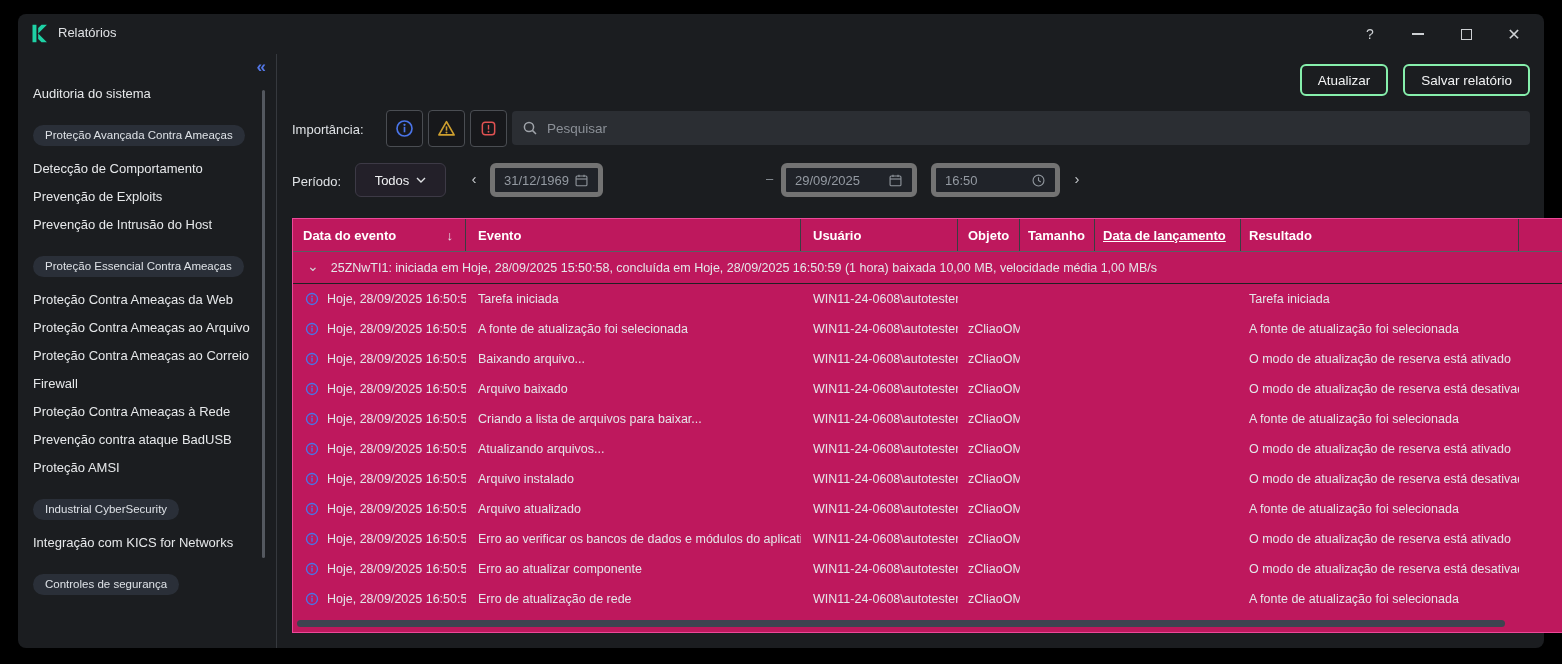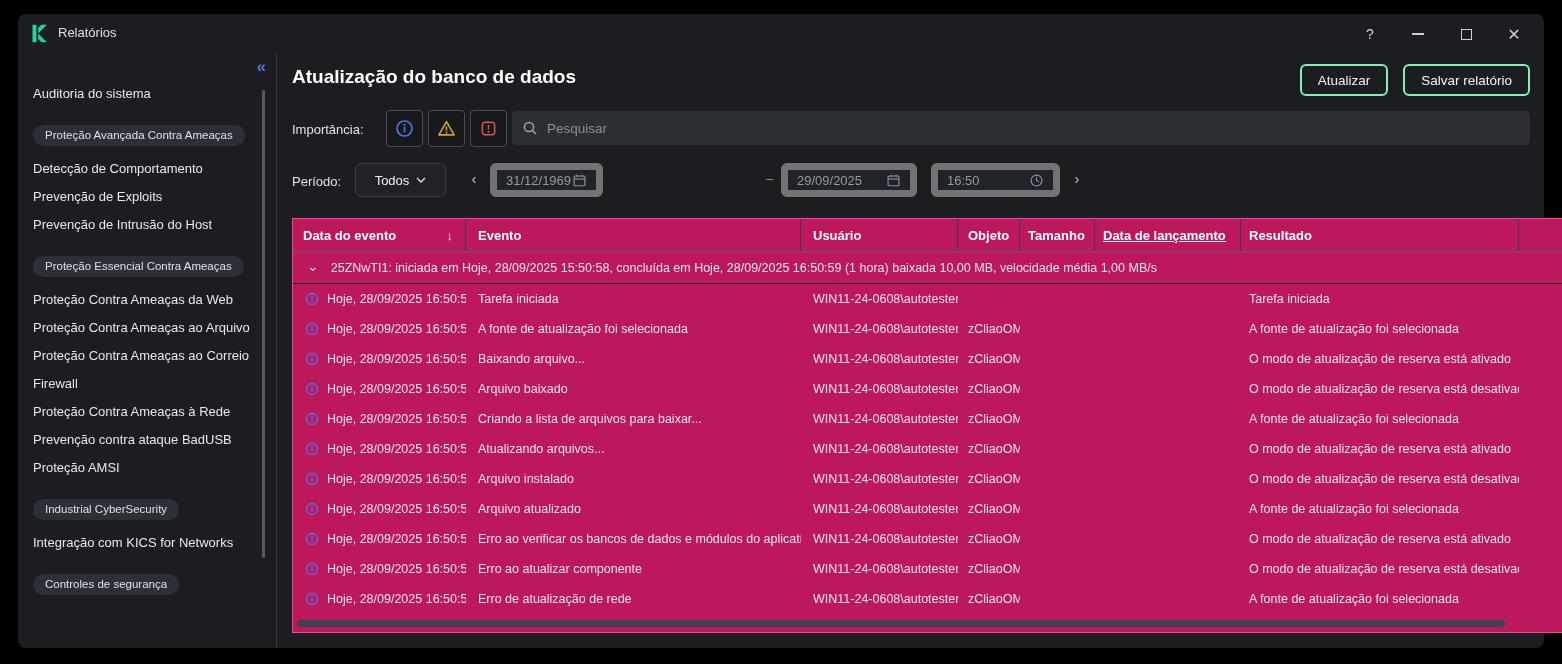--- a/index.html
+++ b/index.html
@@ -43,21 +43,21 @@
   .imp-row { top:68px; }
   .imp-btn { position:absolute; top:56px; width:37px; height:37px; background:#17181b;
     border:1px solid #4a4d52; border-radius:4px; display:flex; align-items:center; justify-content:center; }
   .search-box { position:absolute; left:234px; right:14px; top:57px; height:34px;
     background:#2b2e33; border-radius:4px; display:flex; align-items:center; padding:0 10px; gap:9px; }
   .search-box input { flex:1; background:transparent; border:none; outline:none;
     color:#e8eaec; font-size:13.5px; font-family:inherit; }
   .search-box input::placeholder { color:#8b9097; }
 
   .per-row { top:120px; }
-  .field { position:absolute; top:109px; height:34px; background:#202329; border:7px solid #737373;
+  .field { position:absolute; top:109px; height:34px; background:#202329; border:5px solid #737373;
     border-radius:6px; display:flex; align-items:center; padding:0 9px; font-size:13px; color:#949aa2; }
   .field .val { flex:1; }
   .dropdown { position:absolute; left:77px; top:109px; width:91px; height:34px; background:#232029;
     border:1px solid #3d3a46; border-radius:6px; display:flex; align-items:center;
     justify-content:center; gap:7px; font-size:13px; color:#f0f1f3; }
   .chev { position:absolute; top:116px; color:#c6c9cc; font-size:15px; width:14px; text-align:center; }
   .dash { position:absolute; top:117px; color:#8f959c; font-size:13px; }
 
   
   .table { position:absolute; left:14px; top:164px; width:1295px; height:415px;
@@ -128,21 +128,20 @@
         <div class="sb-item">Proteção Contra Ameaças à Rede</div>
         <div class="sb-item">Prevenção contra ataque BadUSB</div>
         <div class="sb-item">Proteção AMSI</div>
         <div class="sb-badge-row"><span class="sb-badge">Industrial CyberSecurity</span></div>
         <div class="sb-item">Integração com KICS for Networks</div>
         <div class="sb-badge-row"><span class="sb-badge">Controles de segurança</span></div>
       </div>
   </div>
 
   <div class="main">
-    <div class="page-title">Atualização do banco de dados</div>
     <div class="top-buttons">
       <button class="btn">Atualizar</button>
       <button class="btn">Salvar relatório</button>
     </div>
 
     <div class="filter-label imp-row">Importância:</div>
     <div class="imp-btn" style="left:108px;">
       <svg viewBox="0 0 16 16" width="19" height="19">
         <circle cx="8" cy="8" r="6.3" fill="none" stroke="#4a74e8" stroke-width="1.4"></circle>
         <circle cx="8" cy="4.9" r="0.95" fill="#4a74e8"></circle>

